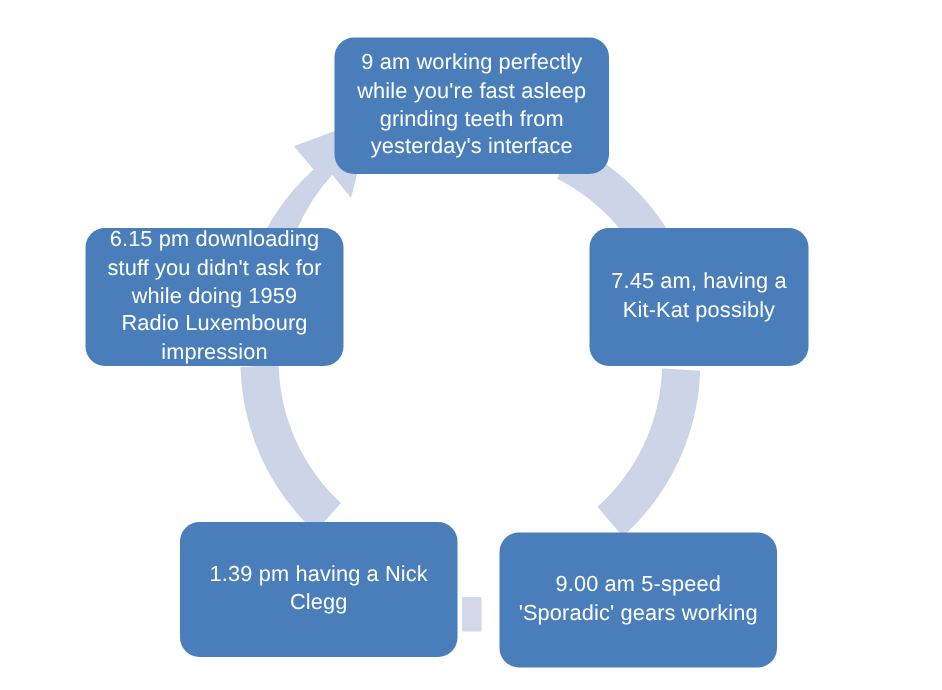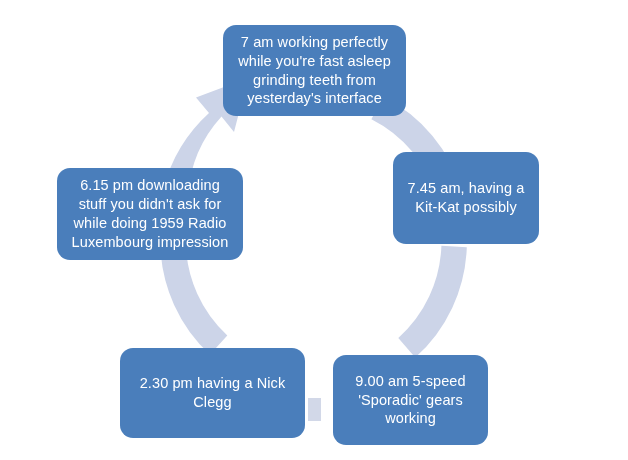--- a/index.html
+++ b/index.html
@@ -47,23 +47,23 @@
   }
 
   .node-text {
     display: block;
     width: 100%;
   }
 
   
   #node-top     { left: 223px; top: 25px;  width: 183px; height: 91px; }
   #node-right   { left: 393px; top: 152px; width: 146px; height: 92px; }
-  #node-br      { left: 333px; top: 355px; width: 155px; height: 90px; }
+  #node-br      { left: 333px; top: 355px; width: 185px; height: 90px; }
   #node-bl      { left: 120px; top: 348px; width: 185px; height: 90px; }
-  #node-left    { left: 57px;  top: 168px; width: 186px; height: 92px; }
+  #node-left    { left: 57px;  top: 152px; width: 172px; height: 92px; }
 
   #connector-bottom {
     position: absolute;
     left: 308px;
     top: 398px;
     width: 13px;
     height: 23px;
     background: #d2d8e8;
   }
 </style>
@@ -101,32 +101,32 @@
                L 234.0 132.0
                L 221.5 116.5
                A 129.5 129.5 0 0 0 188.0 195.5
                Z" fill="#ccd4e8"></path>
     </g>
   </svg>
 
   <div id="connector-bottom"></div>
 
   <div class="node-box" id="node-top">
-    <span class="node-text">7 am working perfectly while you're fast asleep grinding teeth from yesterday's interface</span>
+    <span class="node-text">9 am working perfectly while you're fast asleep grinding teeth from yesterday's interface</span>
   </div>
 
   <div class="node-box" id="node-right">
     <span class="node-text">7.45 am, having a Kit-Kat possibly</span>
   </div>
 
   <div class="node-box" id="node-br">
     <span class="node-text">9.00 am 5-speed 'Sporadic' gears working</span>
   </div>
 
   <div class="node-box" id="node-bl">
-    <span class="node-text">2.30 pm having a Nick Clegg</span>
+    <span class="node-text">1.39 pm having a Nick Clegg</span>
   </div>
 
   <div class="node-box" id="node-left">
     <span class="node-text">6.15 pm downloading stuff you didn't ask for while doing 1959 Radio Luxembourg impression</span>
   </div>
 
 </div>
 
 </body></html>

